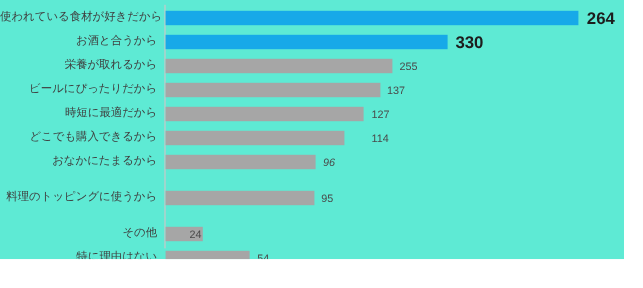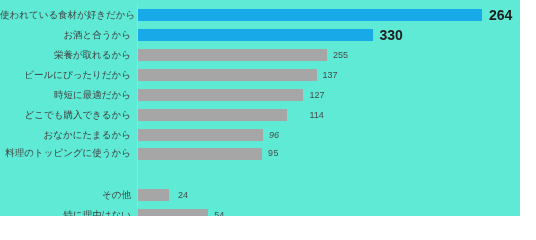--- a/index.html
+++ b/index.html
@@ -121,30 +121,30 @@
         <div class="row" style="top: 105px; padding-left: 12px;">
           <div class="cat-label">どこでも購入できるから</div>
           <div class="bar" style="width: 148.545px;"></div>
           <div class="val-label" style="left: 292.545px; margin-left: 17px;">114</div>
         </div>
         <div class="row" style="top: 125px;">
           <div class="cat-label">おなかにたまるから</div>
           <div class="bar" style="width: 125.091px;"></div>
           <div class="val-label" style="left: 269.091px; font-style: italic;">96</div>
         </div>
-        <div class="row" style="top: 144px; font-family: Liberation Mono, monospace;">
+        <div class="row" style="top: 155px;">
           <div class="cat-label">料理のトッピングに使うから</div>
           <div class="bar" style="width: 123.788px;"></div>
           <div class="val-label" style="left: 267.788px; text-align: center;">95</div>
         </div>
         <div class="row" style="top: 165px; margin-top: 40px;">
           <div class="cat-label">特に理由はない</div>
           <div class="bar" style="width: 70.3636px;"></div>
           <div class="val-label" style="left: 214.364px;">54</div>
         </div>
         <div class="row" style="top: 185px;">
           <div class="cat-label">その他</div>
           <div class="bar" style="width: 31.2727px;"></div>
-          <div class="val-label" style="left: 178px;">24</div>
+          <div class="val-label" style="left: 158px;">24</div>
         </div>
       </div>
   </div>
 </div>
 
 </body></html>

